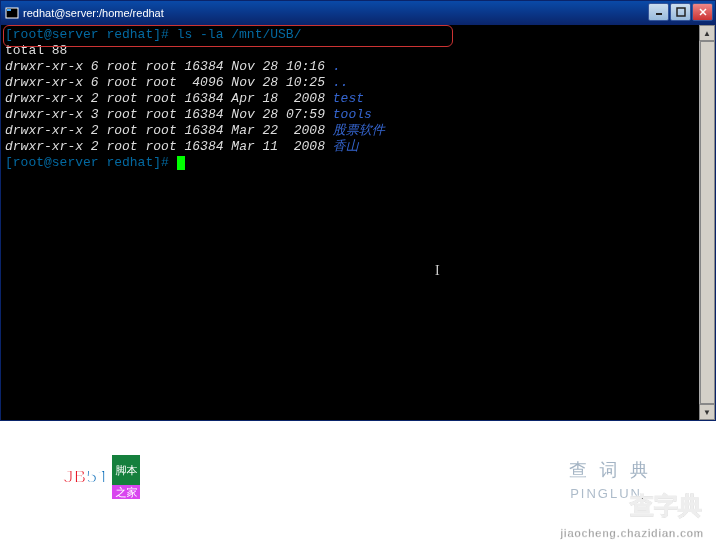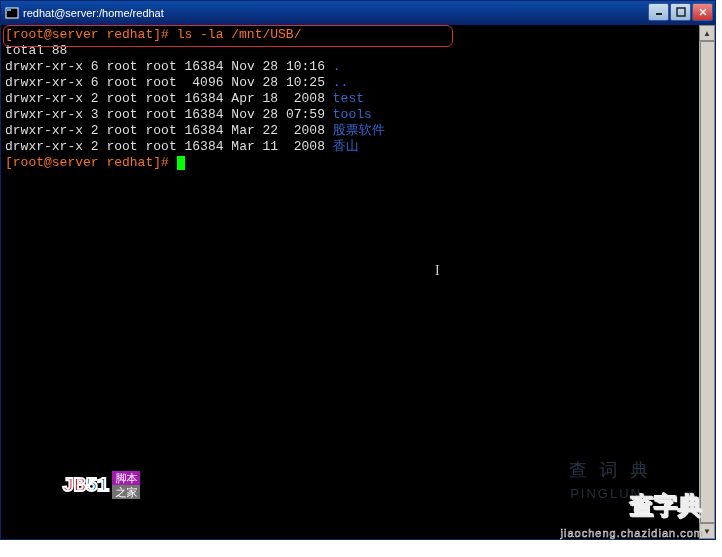--- a/index.html
+++ b/index.html
@@ -6,21 +6,21 @@
     body {
       font-family: "Tahoma", sans-serif;
       background: #fff;
       width: 722px;
       height: 557px;
       overflow: hidden;
       position: relative;
     }
     .window {
       width: 716px;
-      height: 540px;
+      height: 421px;
       border: 1px solid #0a246a;
       position: relative;
       background: #000;
     }
     .titlebar {
       height: 24px;
       background: linear-gradient(to bottom, #0a4aa8, #0a246a);
       display: flex;
       align-items: center;
       color: #fff;
@@ -105,21 +105,21 @@
     .highlight-box {
       position: absolute;
       top: 24px;
       left: 2px;
       width: 450px;
       height: 22px;
       border: 1px solid #c33;
       border-radius: 6px;
       pointer-events: none;
     }
-    .prompt { color: #f97316; }
+    .prompt { color: #0369a1; }
     .dir-blue { color: #3565cf; }
     .cursor {
       display: inline-block;
       width: 8px;
       height: 14px;
       background: #0f0;
       vertical-align: middle;
     }
     .text-cursor {
       position: absolute;
@@ -151,26 +151,26 @@
     .logo-main .five { color: #0068b7; }
     .logo-main .one { color: #0068b7; }
     .logo-side {
       display: flex;
       flex-direction: column;
       margin-left: 4px;
       font-size: 11px;
       line-height: 12px;
     }
     .logo-side span:first-child {
-      background: #a21caf;
-      color: #fff;
-      padding: 1px 3px;
+      background: #15803d;
+      color: #fff;
+      padding: 9px 3px;
     }
     .logo-side span:last-child {
-      background: #737373;
+      background: #d946ef;
       color: #fff;
       padding: 1px 3px;
     }
     .watermark1 {
       position: absolute;
       right: 70px;
       bottom: 75px;
       color: #4a6a8a;
       opacity: 0.5;
       font-size: 18px;
@@ -202,21 +202,21 @@
     }
     .watermark2-sub {
       position: absolute;
       right: 18px;
       bottom: 18px;
       font-size: 11px;
       color: #555;
       -webkit-text-stroke: 0.5px #ddd;
       letter-spacing: 1px;
     }
-    .ls-row { display: inline; }
+    .ls-row { display: inline; font-style: italic; }
   </style>
 </head>
 <body>
 
 <div class="window">
   <div class="titlebar">
     <span class="titlebar-icon">
       <svg width="14" height="14" viewBox="0 0 14 14">
           <rect x="1" y="2" width="12" height="10" fill="#000" stroke="#fff" stroke-width="1"></rect>
           <rect x="2" y="3" width="4" height="2" fill="#4af"></rect>

